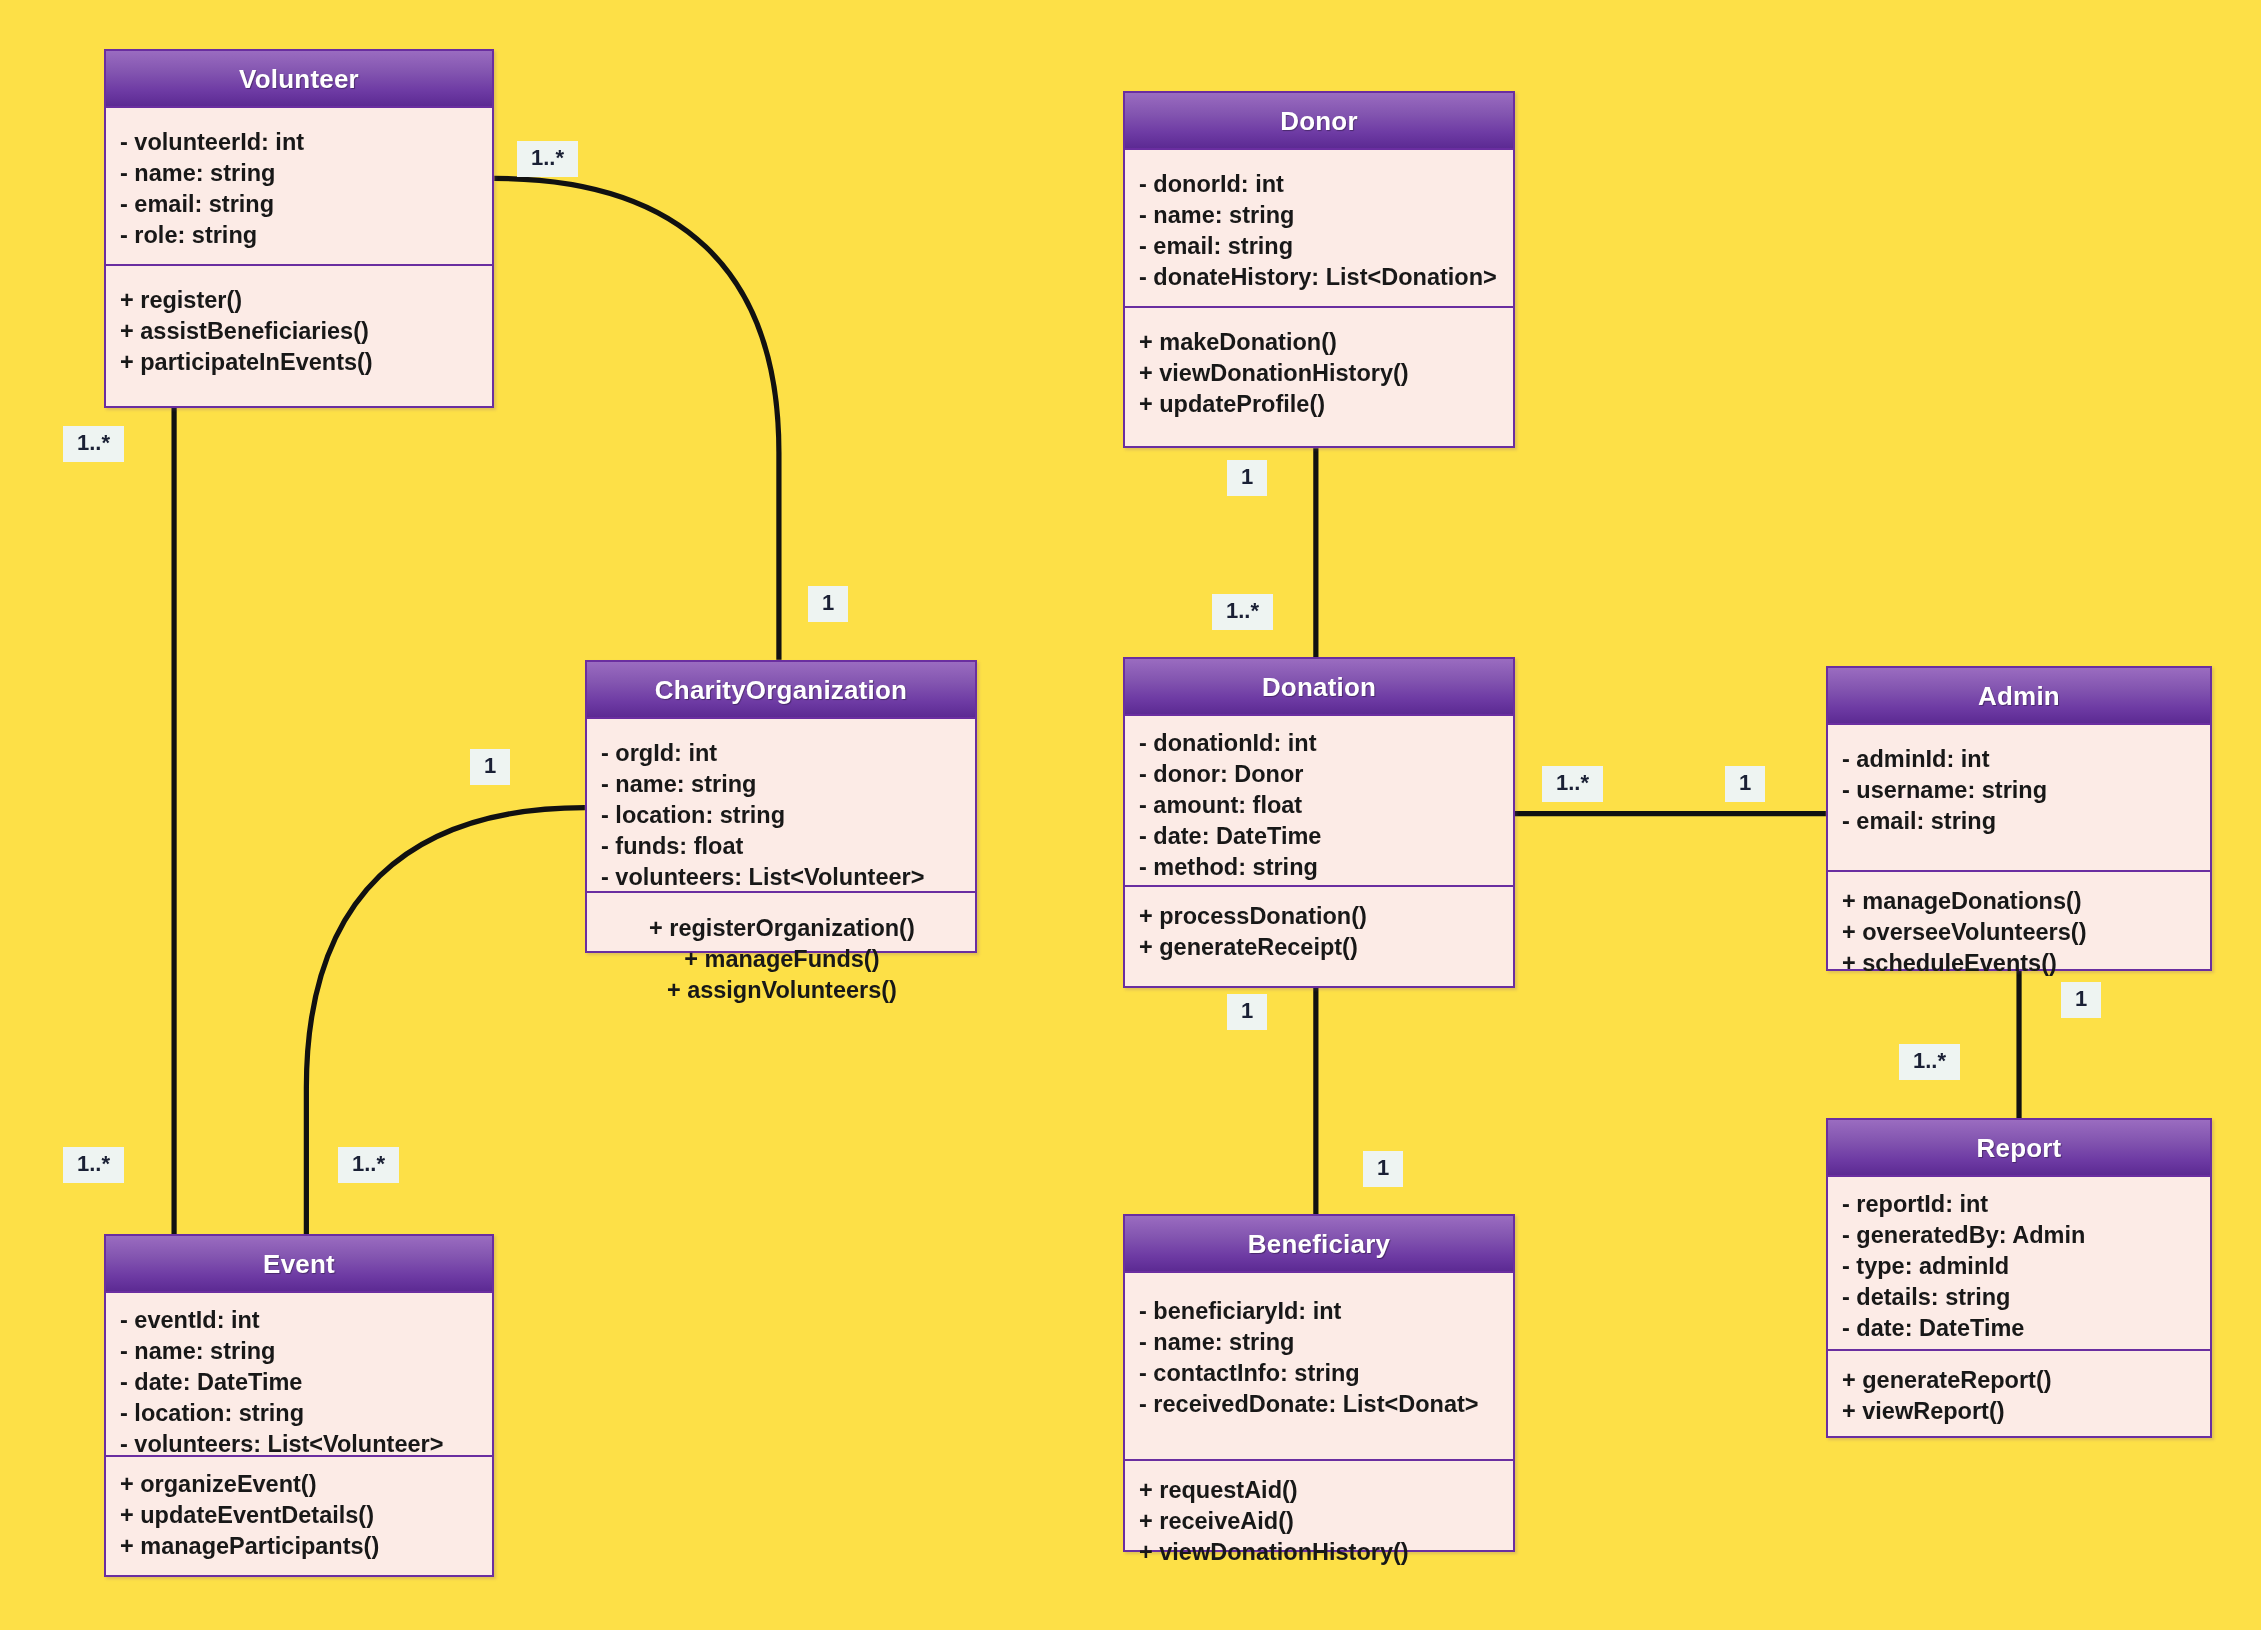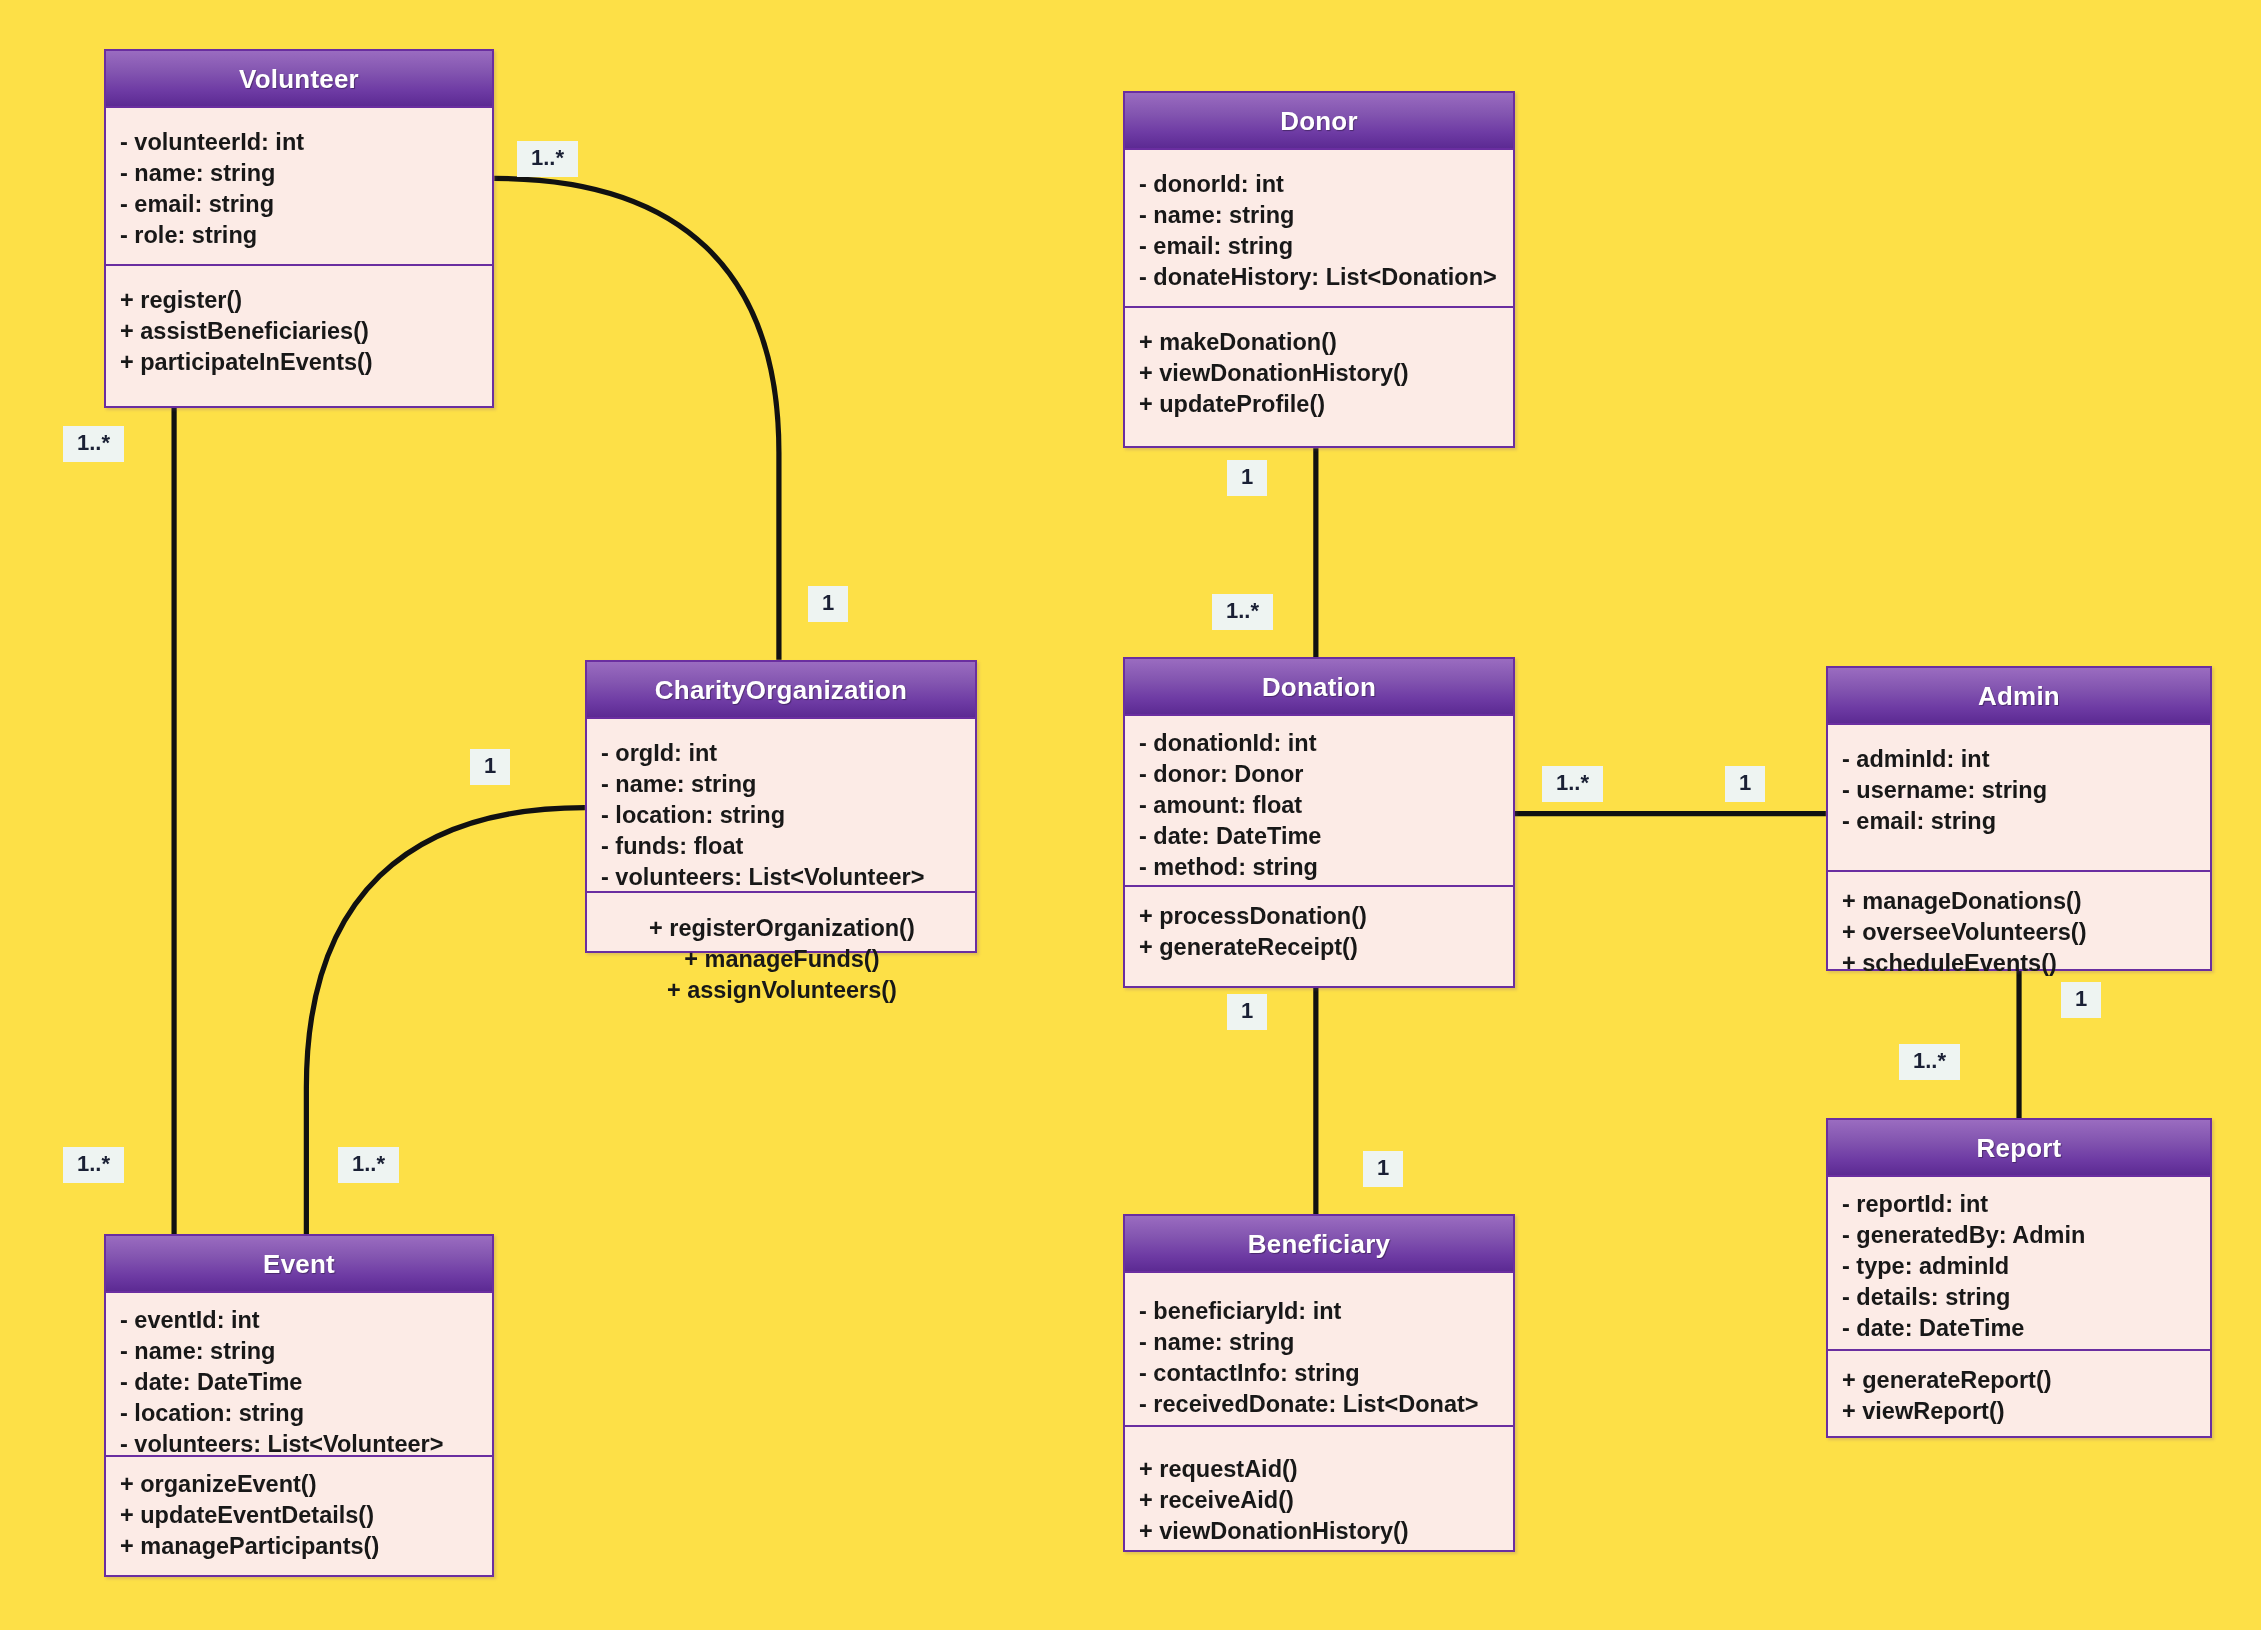--- a/index.html
+++ b/index.html
@@ -195,27 +195,27 @@
     </div>
     <div class="uml-section methods" style="padding-top:12.2px;">
       <div class="uml-line">+ organizeEvent()</div>
       <div class="uml-line">+ updateEventDetails()</div>
       <div class="uml-line">+ manageParticipants()</div>
     </div>
   </div>
 
   <div class="uml-class" style="left:1123px; top:1214px; width:392px; height:338px;">
     <div class="uml-header">Beneficiary</div>
-    <div class="uml-section attrs" style="height:154px; padding-top:22.6px;">
+    <div class="uml-section attrs" style="height:188px; padding-top:22.6px;">
       <div class="uml-line">- beneficiaryId: int</div>
       <div class="uml-line">- name: string</div>
       <div class="uml-line">- contactInfo: string</div>
       <div class="uml-line">- receivedDonate: List&lt;Donat&gt;</div>
     </div>
-    <div class="uml-section methods" style="padding-top:27px;">
+    <div class="uml-section methods" style="padding-top:14px;">
       <div class="uml-line">+ requestAid()</div>
       <div class="uml-line">+ receiveAid()</div>
       <div class="uml-line">+ viewDonationHistory()</div>
     </div>
   </div>
 
   <div class="mult-label" style="left:517px; top:141px;">1..*</div>
   <div class="mult-label" style="left:808px; top:586px;">1</div>
 
   <div class="mult-label" style="left:63px; top:426px;">1..*</div>

